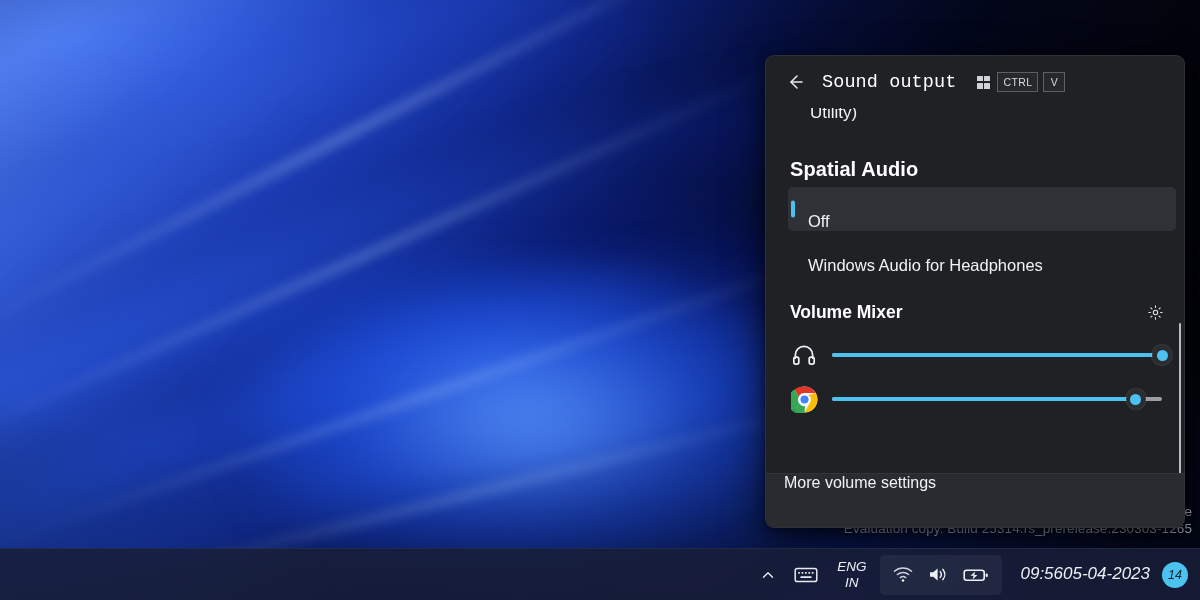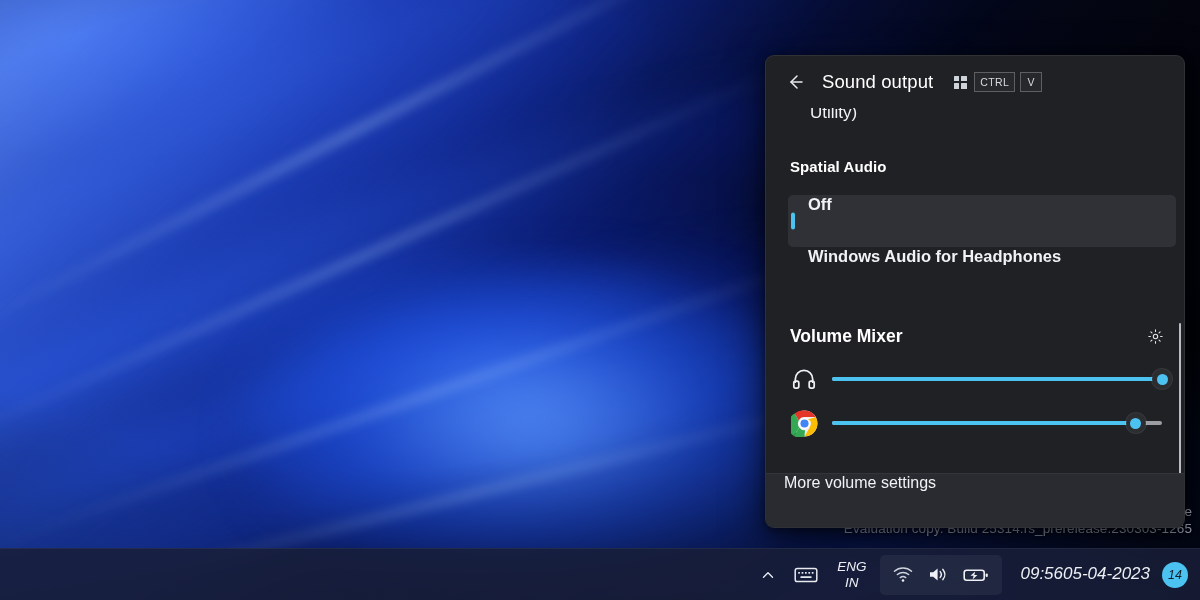--- a/index.html
+++ b/index.html
@@ -77,21 +77,21 @@
   }
   .fly-header {
     position: relative; height: 52px; flex: 0 0 52px;
     display: flex; align-items: center; padding: 0 14px; gap: 12px;
   }
   .back-btn {
     width: 30px; height: 30px; border-radius: 5px;
     display: flex; align-items: center; justify-content: center;
     color: #e9eaee; flex: 0 0 auto;
   }
-  .hdr-title { font-size: 18.5px; font-weight: 400; color: #fff; letter-spacing: .1px; }
+  .hdr-title { font-size: 18.5px; font-weight: 400; color: #fff; letter-spacing: .1px; font-family: Liberation Mono, monospace; }
   .kbd-group { display: flex; align-items: center; gap: 5px; margin-left: 6px; }
   .kbd {
     min-width: 22px; height: 20px; padding: 0 5px;
     border: 1px solid rgba(255,255,255,.26); border-radius: 0;
     display: flex; align-items: center; justify-content: center;
     font-size: 10.5px; color: #d8dae0; letter-spacing: .4px;
     background: rgba(255,255,255,.035);
   }
   .kbd-win { border-color: transparent; background: transparent; padding: 0; min-width: 18px; }
   .winlogo {
@@ -105,28 +105,28 @@
     position: relative; flex: 1 1 auto; overflow: hidden;
     padding: 0 0 10px 0;
   }
   .clipped-row {
     padding: 0 14px 0 44px; height: 34px; display: flex; align-items: flex-start;
     font-size: 17px; color: #f1f2f5; overflow: hidden;
   }
   .clipped-row span { margin-top: -5px; }
 
   .sec-title {
-    font-size: 15px; font-weight: 600; color: #fff;
-    padding: 16px 14px 20px 24px; letter-spacing: .1px;
+    font-size: 20px; font-weight: 600; color: #fff;
+    padding: 16px 14px 6px 24px; letter-spacing: .1px;
   }
   .opt-list { padding: 0 8px 0 22px; }
   .opt {
-    position: relative; height: 52px; border-radius: 5px;
-    display: flex; align-items: flex-start; padding-left: 20px;
-    font-size: 16.5px; color: #f1f2f5; font-weight: bold;
+    position: relative; height: 44px; border-radius: 5px;
+    display: flex; align-items: flex-end; padding-left: 20px;
+    font-size: 16.5px; color: #f1f2f5;
   }
   .opt.selected { background: #2f3136; }
   .opt.selected::before {
     content: ""; position: absolute; left: 3px; top: 50%; transform: translateY(-50%);
     width: 3.5px; height: 17px; border-radius: 2px; background: #4cc2f1;
   }
 
   .mixer-head {
     display: flex; align-items: center; justify-content: space-between;
     padding: 22px 14px 6px 24px;

